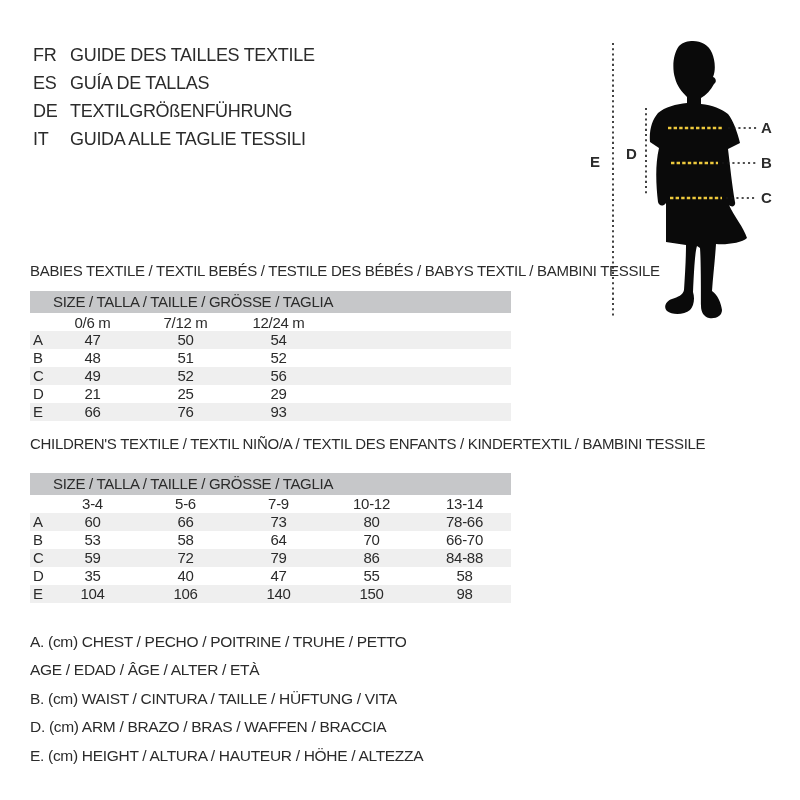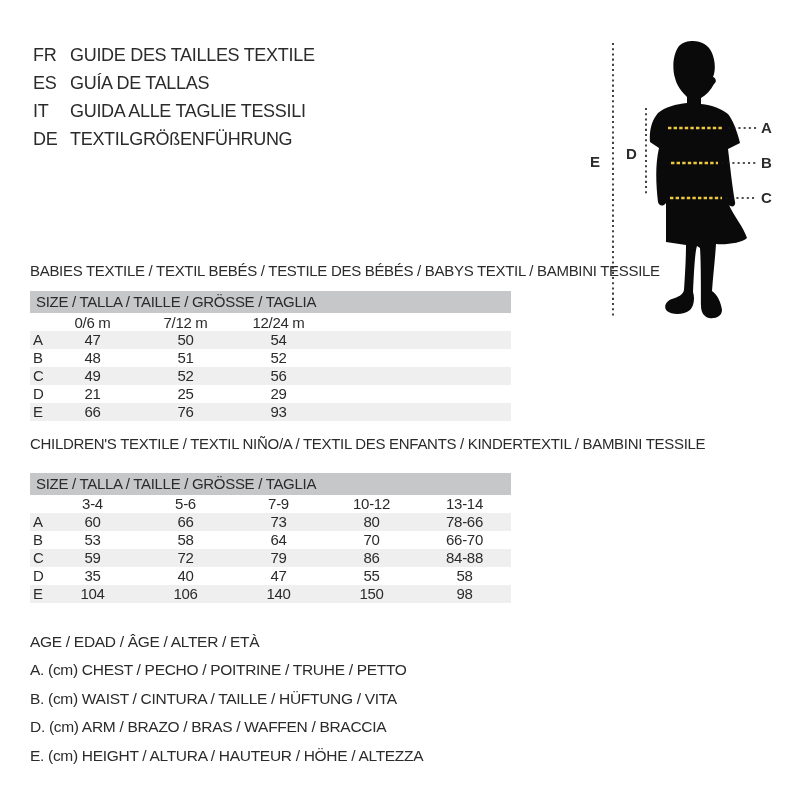--- a/index.html
+++ b/index.html
@@ -19,41 +19,41 @@
   .figure-svg { left:580px; top:25px; }
   .mlabel { position:absolute; font-size:15px; font-weight:bold; line-height:16px; }
 
   
   .sec-title { left:30px; font-size:15px; line-height:16px; white-space:nowrap;text-align:center; }
 
   
   .stable { left:30px; width:481px; }
   .size-bar {
     width:481px; height:22px; background:#c6c7c9;
-    font-size:15px; line-height:22px; padding-left:6px; box-sizing:border-box;
+    font-size:15px; line-height:22px; padding-left:23px; box-sizing:border-box;
   }
   .trow { display:flex; width:481px; height:18px; font-size:15px; line-height:18px; }
   .trow.head-b { height:18px; line-height:20px; }
   .cell { display:block; }
   .cell.lbl { width:16px; padding-left:3px; box-sizing:border-box; }
   .cell.v { width:93px; text-align:center; }
   .striped { background:#efefef; }
 
   
   .legend { left:30px; top:628px; }
   .legend-line { font-size:15.5px; line-height:28.4px; white-space:nowrap; }
 </style>
 </head>
 <body>
 
 <div class="abs lang-list">
   <div class="lang-row"><span class="lang-code">FR</span><span>GUIDE DES TAILLES TEXTILE</span></div>
   <div class="lang-row"><span class="lang-code">ES</span><span>GUÍA DE TALLAS</span></div>
+  <div class="lang-row"><span class="lang-code">DE</span><span>TEXTILGRÖßENFÜHRUNG</span></div>
   <div class="lang-row"><span class="lang-code">IT</span><span>GUIDA ALLE TAGLIE TESSILI</span></div>
-  <div class="lang-row"><span class="lang-code">DE</span><span>TEXTILGRÖßENFÜHRUNG</span></div>
 </div>
 
 <svg class="abs figure-svg" width="215" height="300" viewBox="580 25 215 300" xmlns="http://www.w3.org/2000/svg">
 
   <path d="M613 43 V317" stroke="#151515" stroke-width="1.6" stroke-dasharray="2.1 3.1" fill="none"></path>
 
   <path d="M646 108 V195" stroke="#151515" stroke-width="1.6" stroke-dasharray="2.1 3.1" fill="none"></path>
 
   <path fill="#0a0a0a" d="
     M693 41
@@ -198,18 +198,18 @@
     <span class="cell lbl">E</span>
     <span class="cell v">104</span>
     <span class="cell v">106</span>
     <span class="cell v">140</span>
     <span class="cell v">150</span>
     <span class="cell v">98</span>
   </div>
 </div>
 
 <div class="abs legend">
+  <div class="legend-line">A. (cm) CHEST / PECHO / POITRINE / TRUHE / PETTO</div>
   <div class="legend-line">AGE / EDAD / ÂGE / ALTER / ETÀ</div>
-  <div class="legend-line">A. (cm) CHEST / PECHO / POITRINE / TRUHE / PETTO</div>
   <div class="legend-line">B. (cm) WAIST / CINTURA / TAILLE / HÜFTUNG / VITA</div>
   <div class="legend-line">D. (cm) ARM / BRAZO / BRAS / WAFFEN / BRACCIA</div>
   <div class="legend-line">E. (cm) HEIGHT / ALTURA / HAUTEUR / HÖHE / ALTEZZA</div>
 </div>
 
 </body></html>

